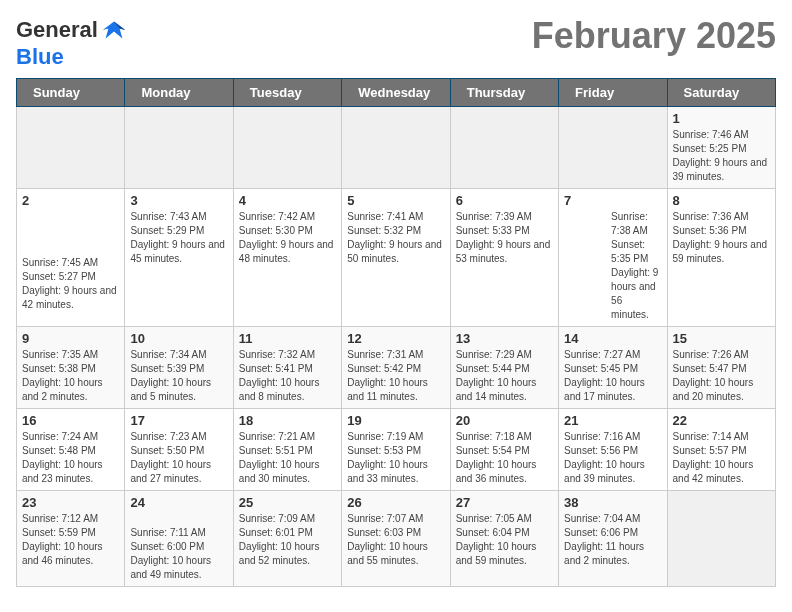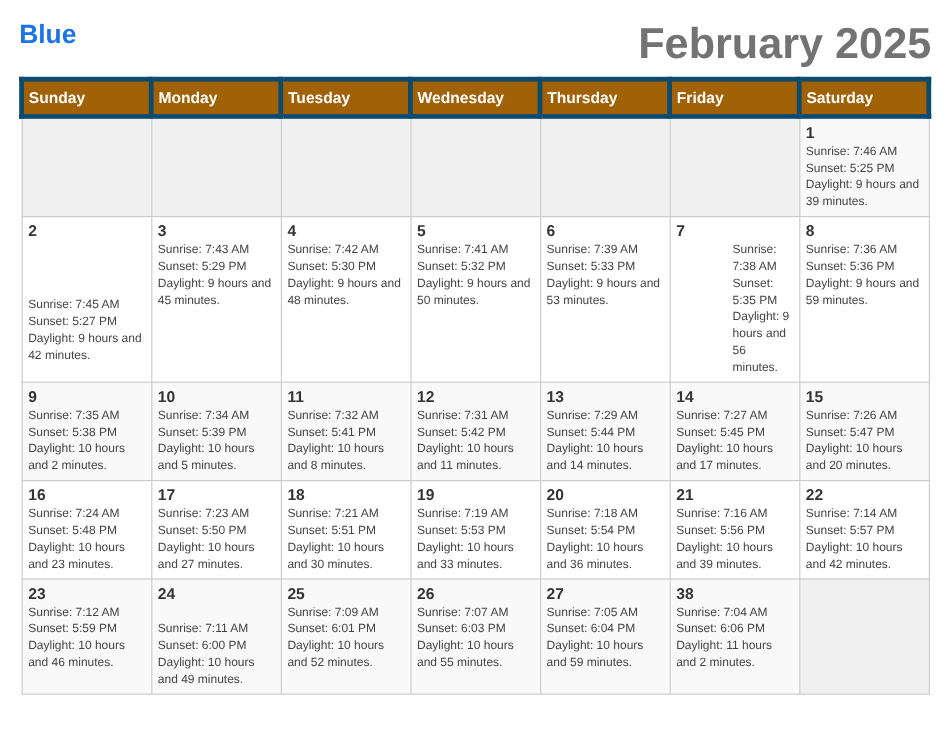--- a/index.html
+++ b/index.html
@@ -52,27 +52,27 @@
     .location {
       font-size: 15px;
       color: #555;
     }
     .calendar {
       width: 100%;
       border-collapse: collapse;
       margin-top: 4px;
     }
     .calendar thead th {
-      background: #a16207;
+      background: #737373;
       color: #fff;
       font-size: 13px;
       font-weight: bold;
-      padding: 6px 4px;
+      padding: 6px 16px;
       text-align: left;
-      border: 4px solid #0c4a6e;
+      border: 1px solid #0c4a6e;
     }
     .calendar tbody td {
       vertical-align: top;
       border: 1px solid #ccc;
       padding: 4px 5px;
       font-size: 10.5px;
       color: #333;
       width: 108px;
       min-height: 90px;
       background: #fff;
@@ -96,20 +96,27 @@
     }
     .empty-cell {
       background: #f0f0f0 !important;
     }
   </style>
 </head>
 <body>
 
 <div class="header">
   <div class="logo">
+    <div class="logo-text">
+      <span class="logo-general">General</span>
+      <svg class="logo-bird" viewBox="0 0 40 40">
+        <polygon points="20,8 36,20 28,18 32,32 20,22 8,32 12,18 4,20" fill="#1a73e8"></polygon>
+        <polygon points="20,8 36,20 28,18" fill="#0d47a1"></polygon>
+      </svg>
+    </div>
     <span class="logo-blue">Blue</span>
   </div>
   <div class="title-block">
     <div class="month-title">February 2025</div>
   </div>
 </div>
 
 <table class="calendar">
   <thead>
     <tr>

